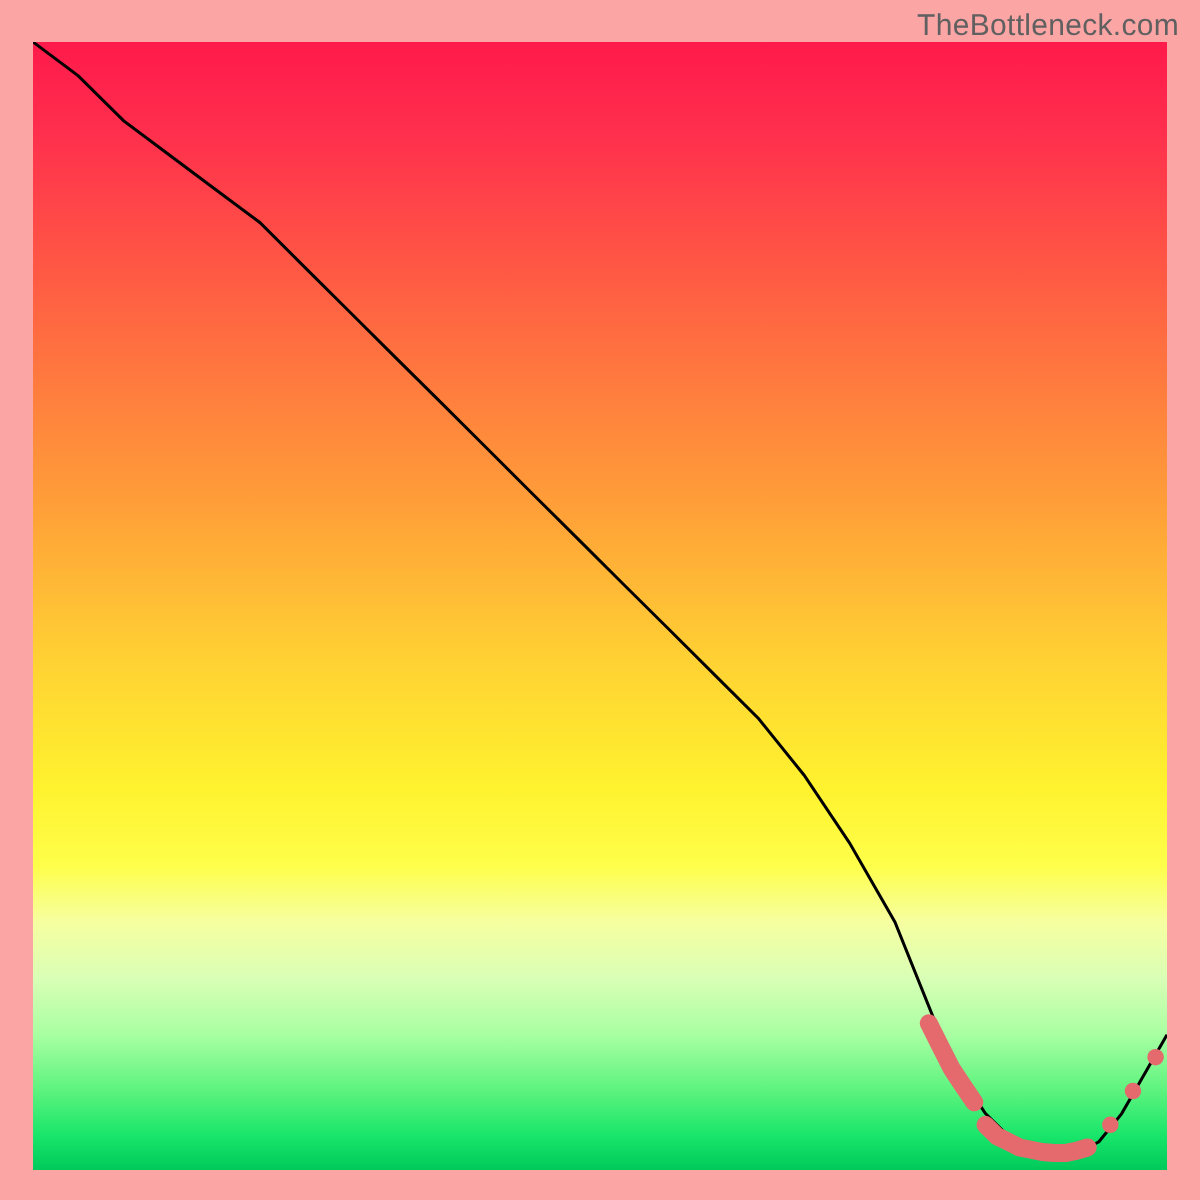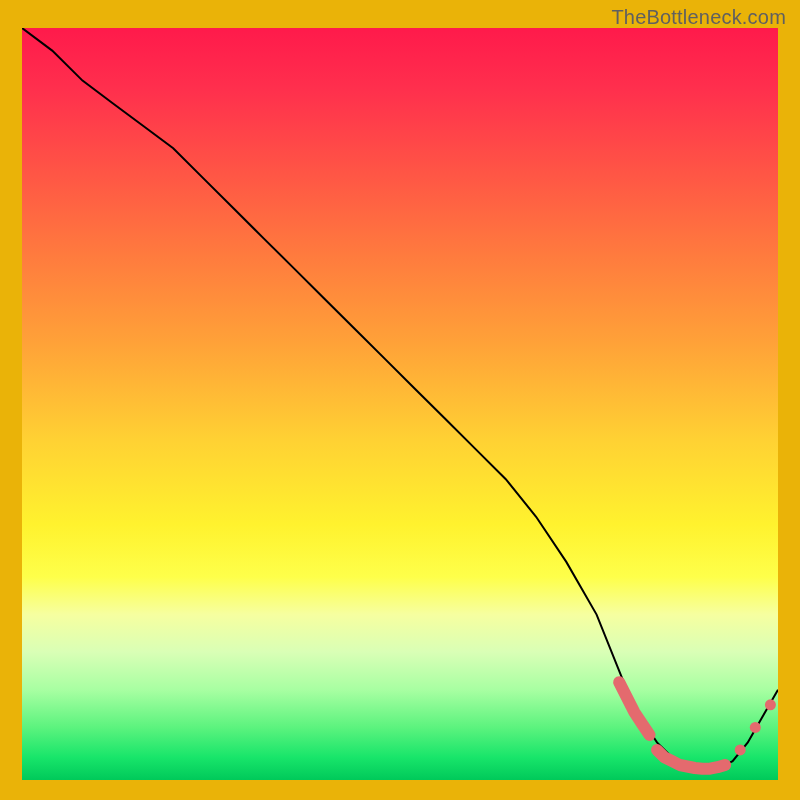--- a/index.html
+++ b/index.html
@@ -7,21 +7,21 @@
     padding: 0;
     width: 800px;
     height: 800px;
     background: #000;
     overflow: hidden;
   }
   .frame {
     position: relative;
     width: 800px;
     height: 800px;
-    background: #eab308;
+    background: #fca5a5;
   }
   .watermark {
     position: absolute;
     top: 6px;
     right: 14px;
     color: #606060;
     font-family: Arial, Helvetica, sans-serif;
     font-size: 20px;
     letter-spacing: 0.2px;
     z-index: 5;

